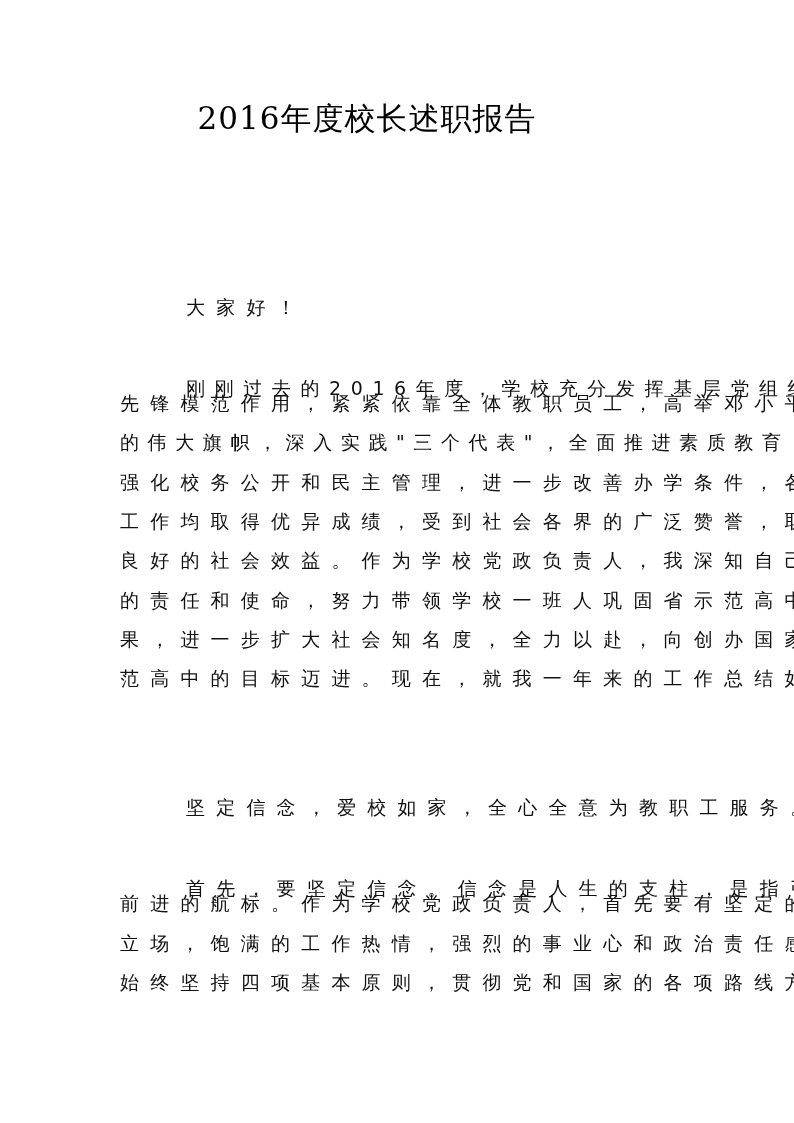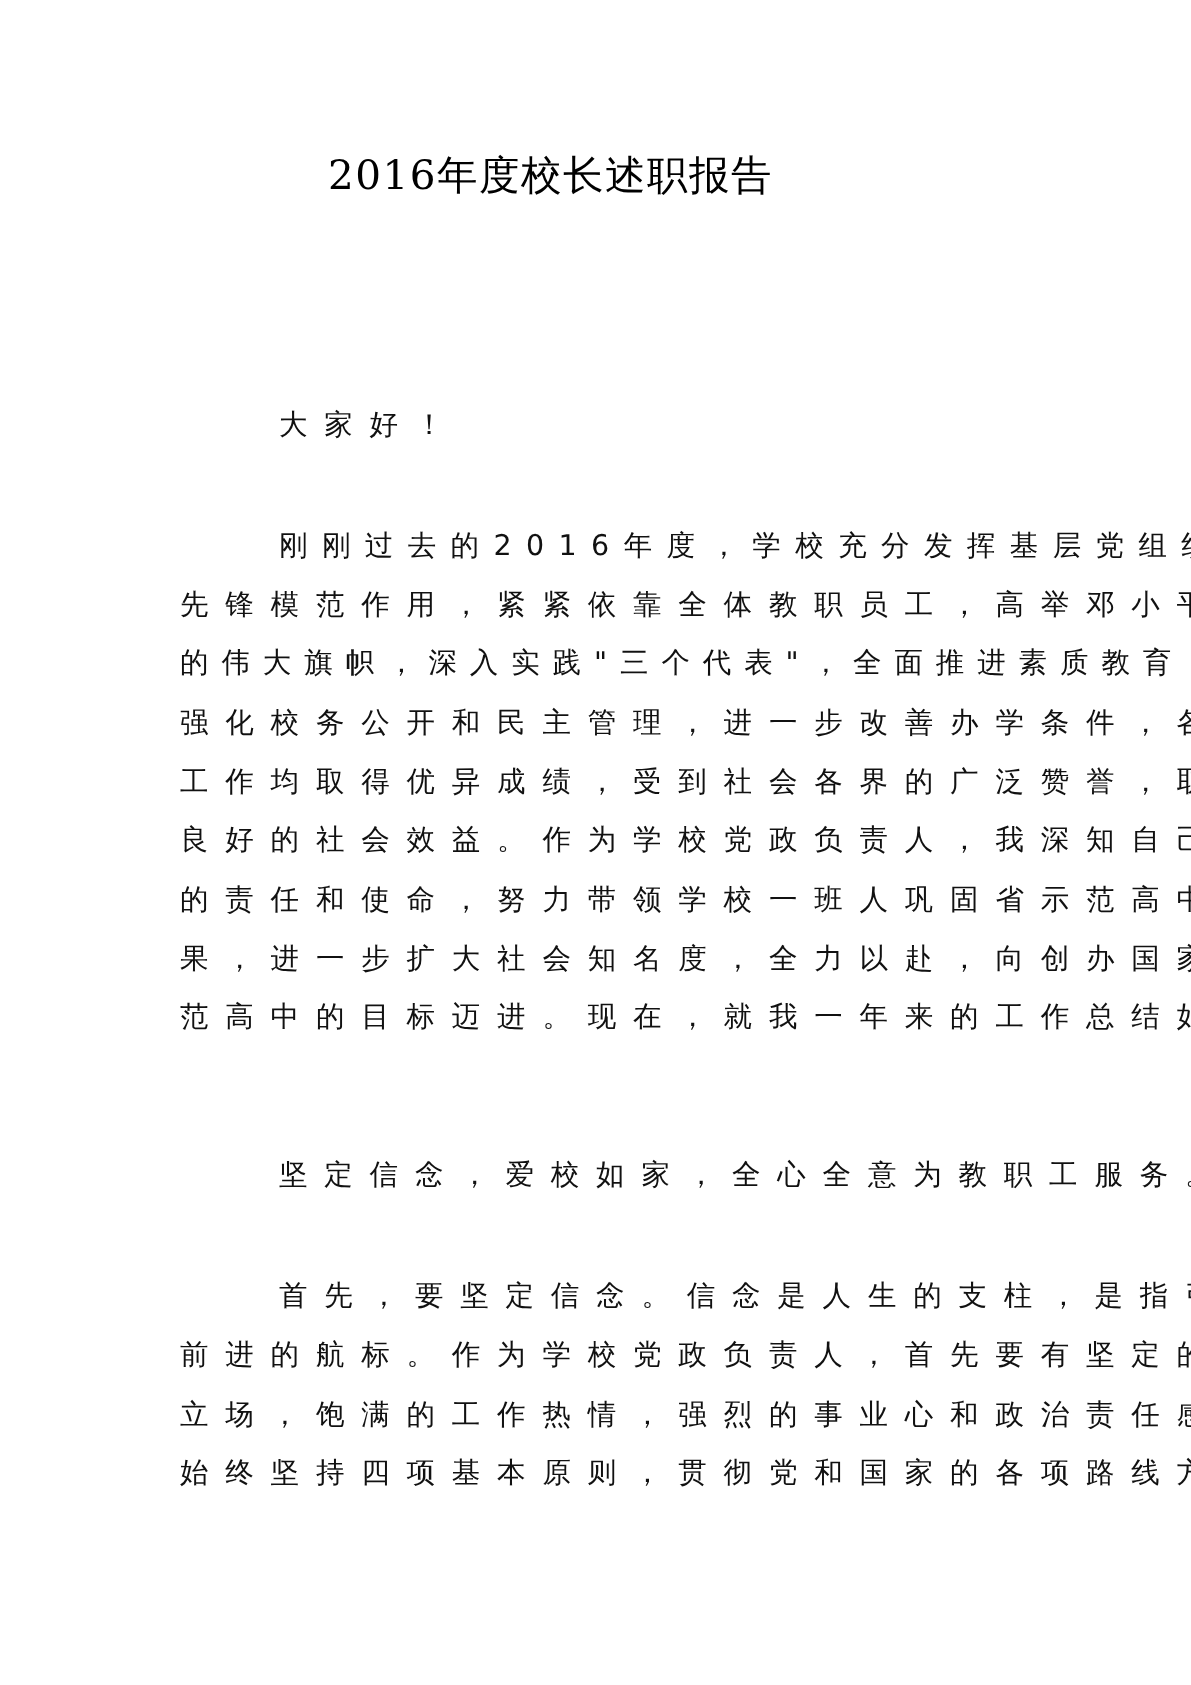--- a/index.html
+++ b/index.html
@@ -1,29 +1,29 @@
 <!DOCTYPE html>
 <html><head>
 <meta charset="utf-8">
 <style>
   html, body { margin: 0; padding: 0; background: #ffffff; }
   body { width: 794px; height: 1123px; position: relative; overflow: hidden; }
   .page { position: absolute; left: 0; top: 0; width: 794px; height: 1123px; background: #ffffff; }
   .title {
     position: absolute; left: 0; top: 98px; width: 734px; text-align: center;
     font-family: "DejaVu Serif", "Liberation Serif", serif;
-    font-size: 27px; color: #000; letter-spacing: 1px; line-height: 40px;
+    font-size: 31px; color: #000; letter-spacing: 1px; line-height: 40px;
   }
   .line {
     position: absolute; left: 120px; width: 560px; height: 39px;
     font-family: "DejaVu Sans", "Liberation Sans", sans-serif;
     font-size: 19px; line-height: 39px; color: #111;
     letter-spacing: 11.2px; white-space: nowrap;
   }
-  .indent { left: 186px; }
+  .indent { left: 186px; margin-top: 24px; }
 </style>
 </head>
 <body>
 
 <div class="page">
   <div class="title">2016年度校长述职报告</div>
 
 
   <div class="line indent" style="top:264px;">大家好！</div>
 

